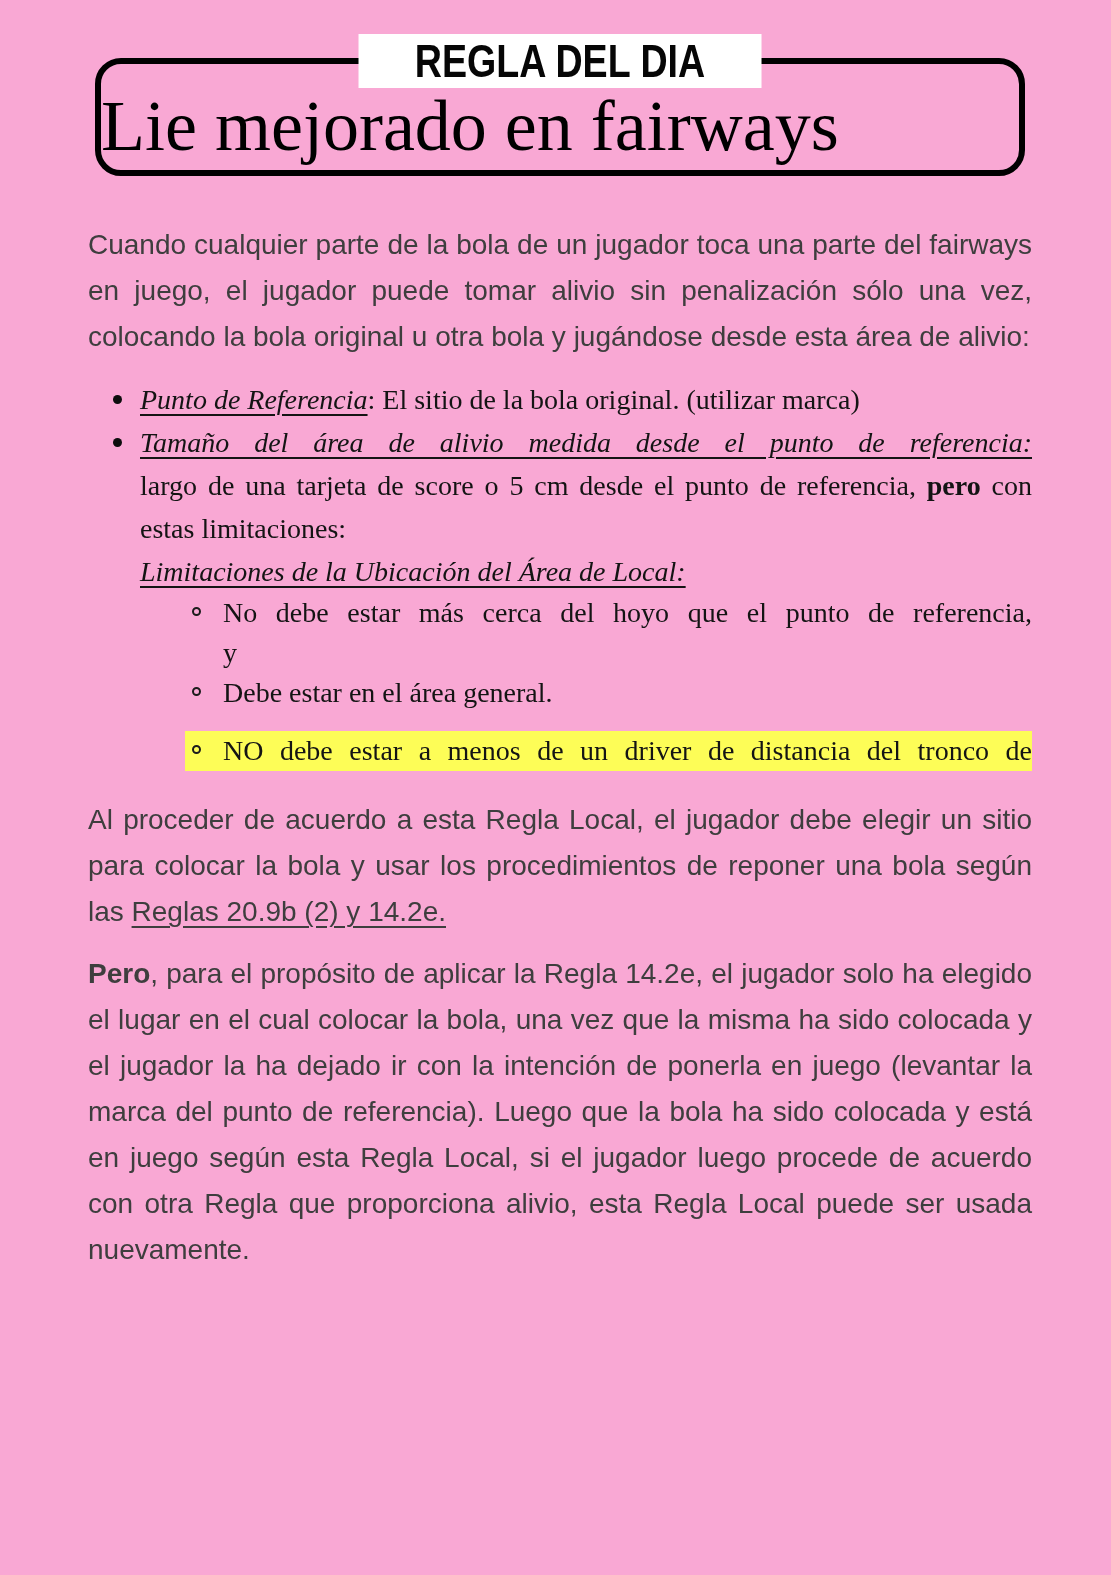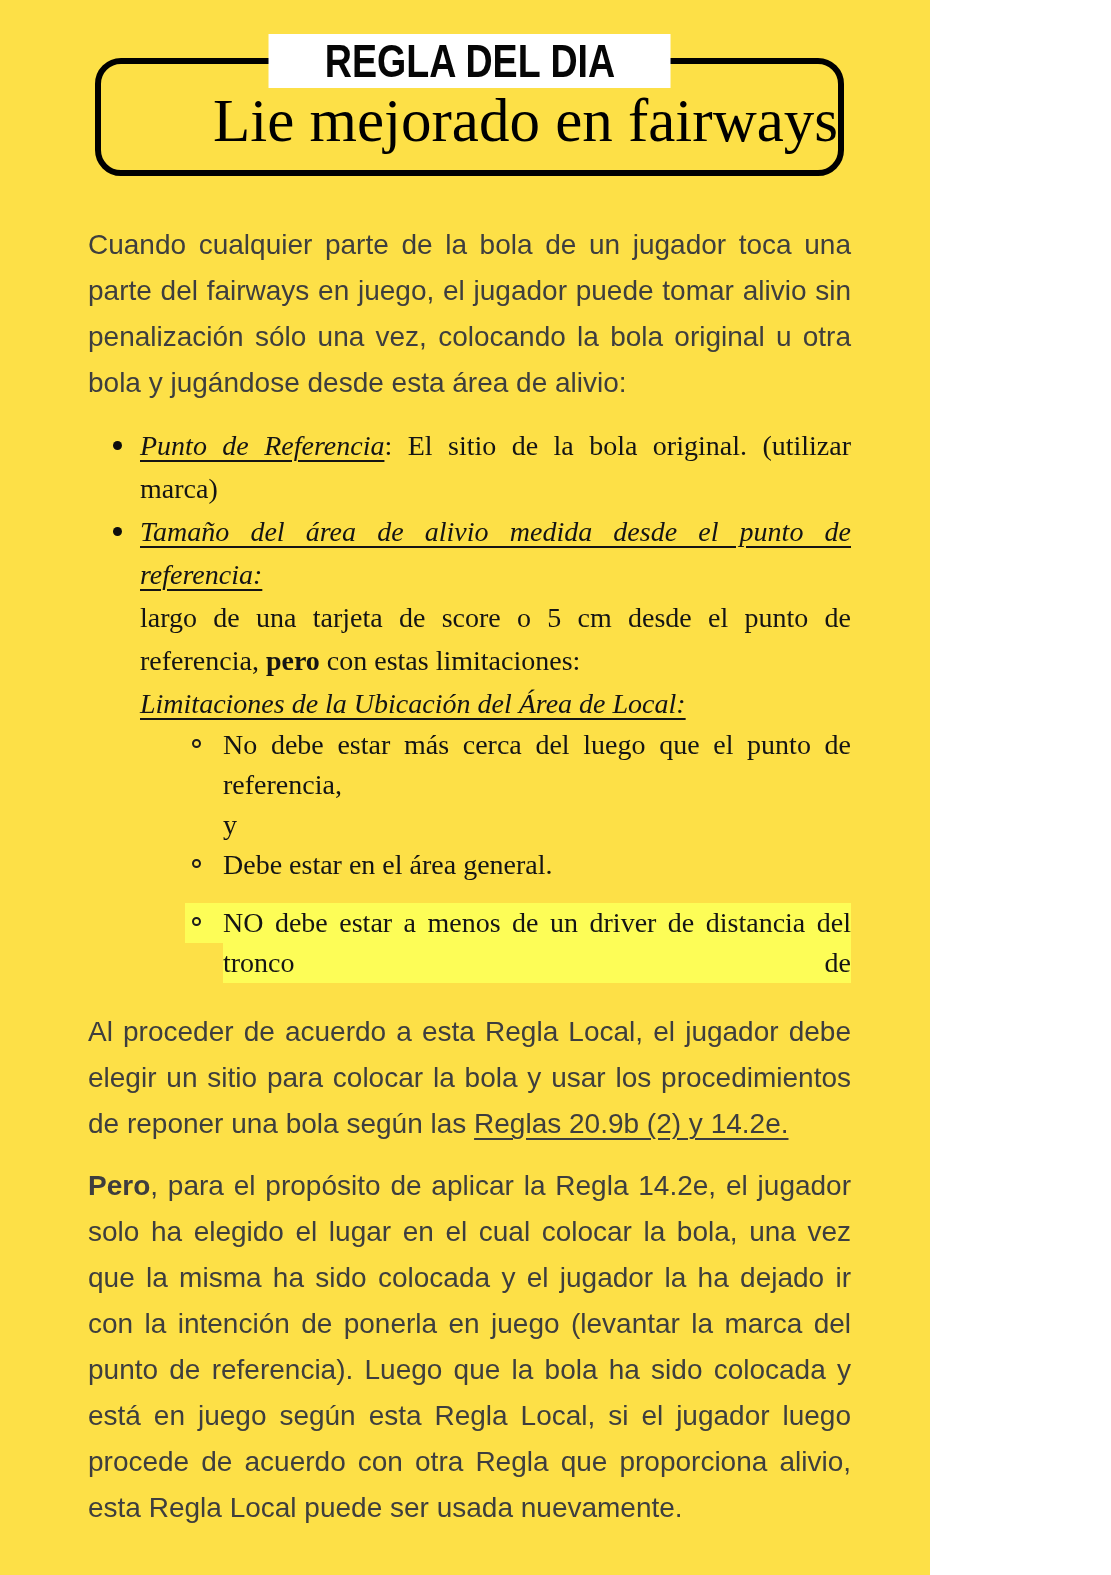--- a/index.html
+++ b/index.html
@@ -5,23 +5,23 @@
   :root{
     --hl:#fdfd57;
     --body:#3e3e3e;
     --serif:#141414;
     --border:#000000;
   }
   *{margin:0;padding:0;box-sizing:border-box;}
   html,body{background:#ffffff;}
   .page{
     position:relative;
-    width:930px;
+    width:1111px;
     height:1575px;
-    background:#fde047;
+    background:#f9a8d4;
     overflow:hidden;
     font-family:"Liberation Sans",sans-serif;
   }
   .content{
     padding:0 79px 0 88px;
   }
 
   
   .header-box{
     position:relative;
@@ -47,23 +47,23 @@
     font-family:"Liberation Sans",sans-serif;
     font-weight:800;
     font-size:47px;
     color:#060606;
     letter-spacing:0px;
   }
   .doc-title{
     position:absolute;
     left:0;right:0;
     top:26px;
-    text-align:right;
+    text-align:left;
     font-family:"Liberation Serif",serif;
-    font-size:61px;
+    font-size:72px;
     line-height:1;
     color:#000000;
     white-space:nowrap;
   }
 
   
   .para{
     font-family:"Liberation Sans",sans-serif;
     font-size:28px;
     line-height:46px;
@@ -155,21 +155,21 @@
       <li class="main-item">
         <span class="marker"></span>
         <span class="stretch"><span class="u-serif">Tamaño del área de alivio medida desde el punto de referencia:</span></span>
         <span class="block"><span>largo de una tarjeta de score o 5 cm desde el punto de referencia, </span><span class="b-serif">pero</span><span> con estas limitaciones:</span></span>
         <span class="block"><span class="u-serif">Limitaciones de la Ubicación del Área de Local:</span></span>
 
         <ul class="sub-list">
 
           <li class="sub-item">
             <span class="marker"></span>
-            <span class="stretch">No debe estar más cerca del luego que el punto de referencia,</span>
+            <span class="stretch">No debe estar más cerca del hoyo que el punto de referencia,</span>
             <span class="block">y</span>
           </li>
 
           <li class="sub-item">
             <span class="marker"></span>
             <span class="block">Debe estar en el área general.</span>
           </li>
 
           <li class="sub-item hl">
             <span class="marker"></span>

